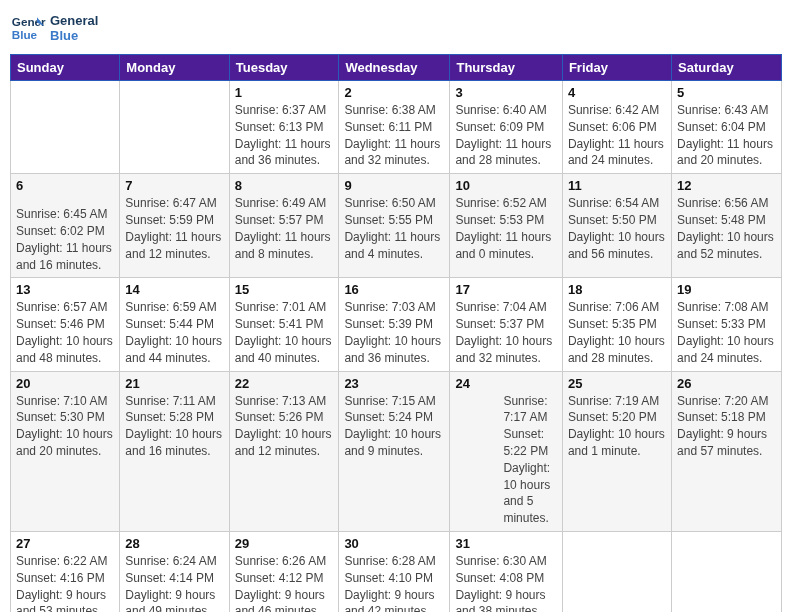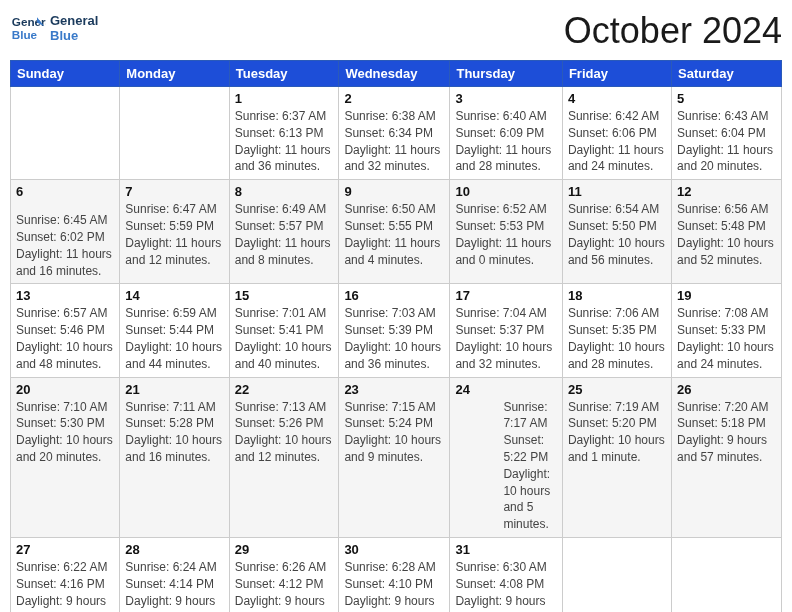--- a/index.html
+++ b/index.html
@@ -36,21 +36,21 @@
     .calendar-subtitle {
       font-size: 15px;
       color: #333;
     }
     .calendar-table {
       width: 100%;
       border-collapse: collapse;
       border: 1px solid #ccc;
     }
     .calendar-table th {
-      background-color: #1d4ed8;
+      background-color: #4c1d95;
       color: #fff;
       text-align: left;
       padding: 5px 6px;
       font-size: 13px;
       font-weight: bold;
       border: 1px solid #2a5ab9;
     }
     .calendar-table td {
       vertical-align: top;
       border: 1px solid #ccc;
@@ -89,21 +89,20 @@
       <text x="2" y="18" font-size="13" font-weight="bold" fill="#1a3a5c">General</text>
       <text x="2" y="32" font-size="13" font-weight="bold" fill="#3a7ac9">Blue</text>
       <polygon points="30,8 38,18 30,14" fill="#3a7ac9"></polygon>
     </svg>
     <div>
       <div style="font-size:13px;font-weight:bold;color:#1a3a5c;">General</div>
       <div style="font-size:13px;font-weight:bold;color:#3a7ac9;">Blue</div>
     </div>
   </div>
   <div class="title-section">
-    <div class="calendar-title">October 2024</div>
   </div>
 </div>
 
 <table class="calendar-table">
   <thead>
     <tr id="weekday-header">
     <th>Sunday</th>
         <th>Monday</th>
         <th>Tuesday</th>
         <th>Wednesday</th>
@@ -118,21 +117,21 @@
         <td class="empty-cell"></td>
         <td>
           <span class="day-number">1</span>
           <div class="day-info" style="white-space: pre-line;">Sunrise: 6:37 AM
 Sunset: 6:13 PM
 Daylight: 11 hours and 36 minutes.</div>
         </td>
         <td>
           <span class="day-number">2</span>
           <div class="day-info" style="white-space: pre-line;">Sunrise: 6:38 AM
-Sunset: 6:34 PM
+Sunset: 6:11 PM
 Daylight: 11 hours and 32 minutes.</div>
         </td>
         <td>
           <span class="day-number">3</span>
           <div class="day-info" style="white-space: pre-line;">Sunrise: 6:40 AM
 Sunset: 6:09 PM
 Daylight: 11 hours and 28 minutes.</div>
         </td>
         <td>
           <span class="day-number">4</span>

